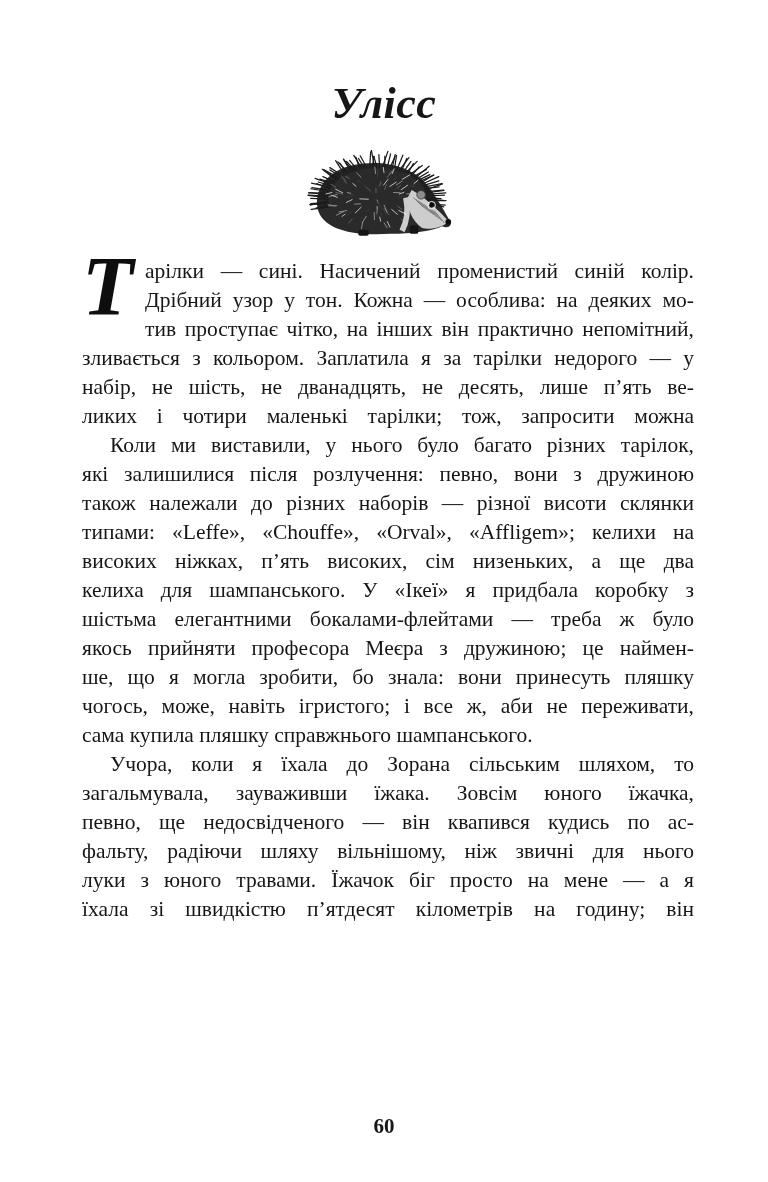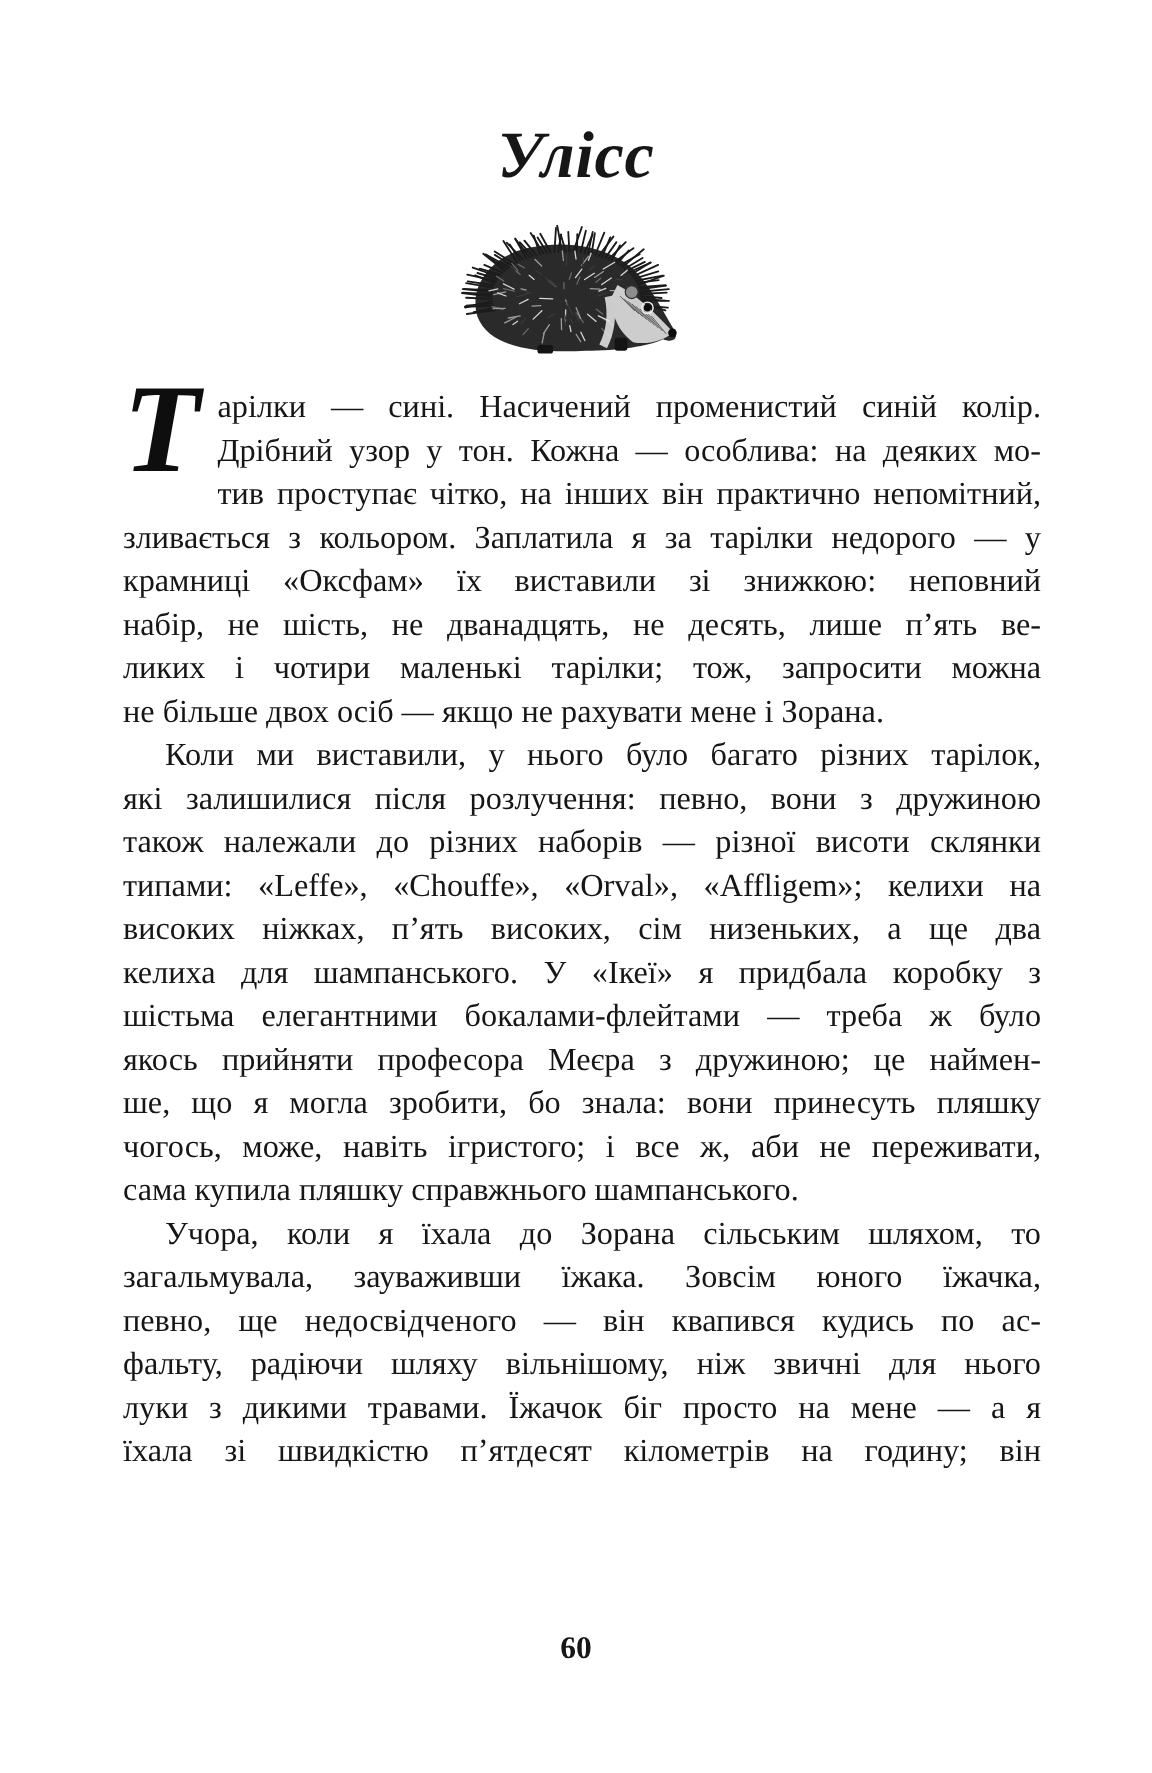--- a/index.html
+++ b/index.html
@@ -57,21 +57,21 @@
     height: 58px;
     width: 54px;
     font-style: italic;
     font-weight: bold;
     padding-right: 9px;
     margin-top: 1px;
     color: #0e0e0e;
   }
   .pagenum {
     position: absolute;
-    top: 1086px; left: 0; width: 100%;
+    top: 1114px; left: 0; width: 100%;
     text-align: center;
     font-size: 21px;
     font-weight: bold;
   }
 </style>
 </head>
 <body>
 
 <div class="page">
 
@@ -263,24 +263,22 @@
   </div>
 
   <div class="textblock">
 
     <div class="para">
       <span class="dropcap">Т</span>
       <div class="line">арілки — сині. Насичений променистий синій колір.</div>
       <div class="line">Дрібний узор у тон. Кожна — особлива: на деяких мо-</div>
       <div class="line">тив проступає чітко, на інших він практично непомітний,</div>
       <div class="line">зливається з кольором. Заплатила я за тарілки недорого — у</div>
-      <div class="line">крамниці «Оксфам» їх виставили зі знижкою: неповний</div>
       <div class="line">набір, не шість, не дванадцять, не десять, лише п’ять ве-</div>
       <div class="line">ликих і чотири маленькі тарілки; тож, запросити можна</div>
-      <div class="line endpara">не більше двох осіб — якщо не рахувати мене і Зорана.</div>
     </div>
 
     <div class="para">
       <div class="line indent">Коли ми виставили, у нього було багато різних тарілок,</div>
       <div class="line">які залишилися після розлучення: певно, вони з дружиною</div>
       <div class="line">також належали до різних наборів — різної висоти склянки</div>
       <div class="line">типами: «Leffe», «Chouffe», «Orval», «Affligem»; келихи на</div>
       <div class="line">високих ніжках, п’ять високих, сім низеньких, а ще два</div>
       <div class="line">келиха для шампанського. У «Ікеї» я придбала коробку з</div>
       <div class="line">шістьма елегантними бокалами-флейтами — треба ж було</div>
@@ -288,21 +286,21 @@
       <div class="line">ше, що я могла зробити, бо знала: вони принесуть пляшку</div>
       <div class="line">чогось, може, навіть ігристого; і все ж, аби не переживати,</div>
       <div class="line endpara">сама купила пляшку справжнього шампанського.</div>
     </div>
 
     <div class="para">
       <div class="line indent">Учора, коли я їхала до Зорана сільським шляхом, то</div>
       <div class="line">загальмувала, зауваживши їжака. Зовсім юного їжачка,</div>
       <div class="line">певно, ще недосвідченого — він квапився кудись по ас-</div>
       <div class="line">фальту, радіючи шляху вільнішому, ніж звичні для нього</div>
-      <div class="line">луки з дикими травами. Їжачок біг просто на мене — а я</div>
+      <div class="line">луки з юного травами. Їжачок біг просто на мене — а я</div>
       <div class="line">їхала зі швидкістю п’ятдесят кілометрів на годину; він</div>
     </div>
 
   </div>
 
   <div class="pagenum">60</div>
 
 </div>
 
 </body></html>

